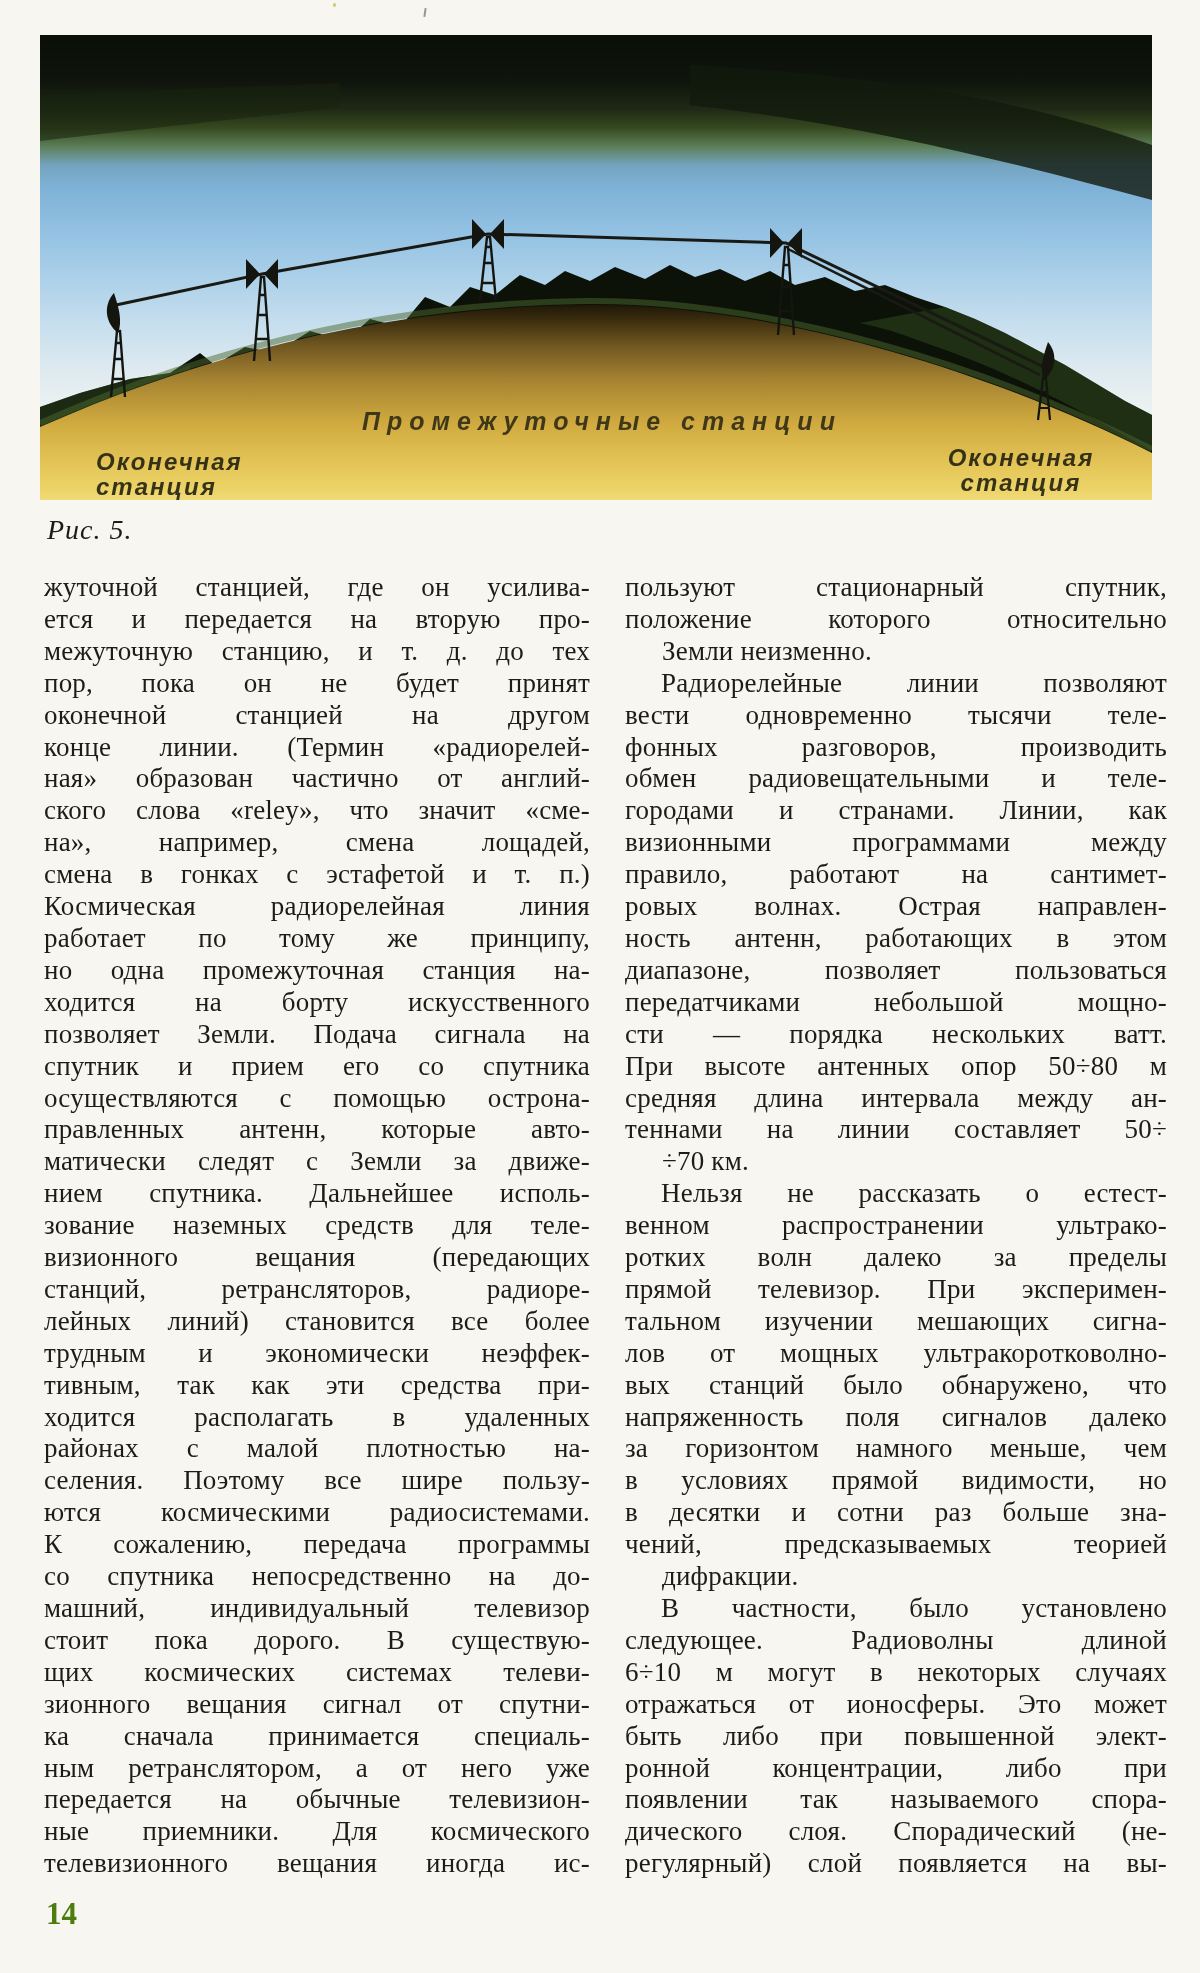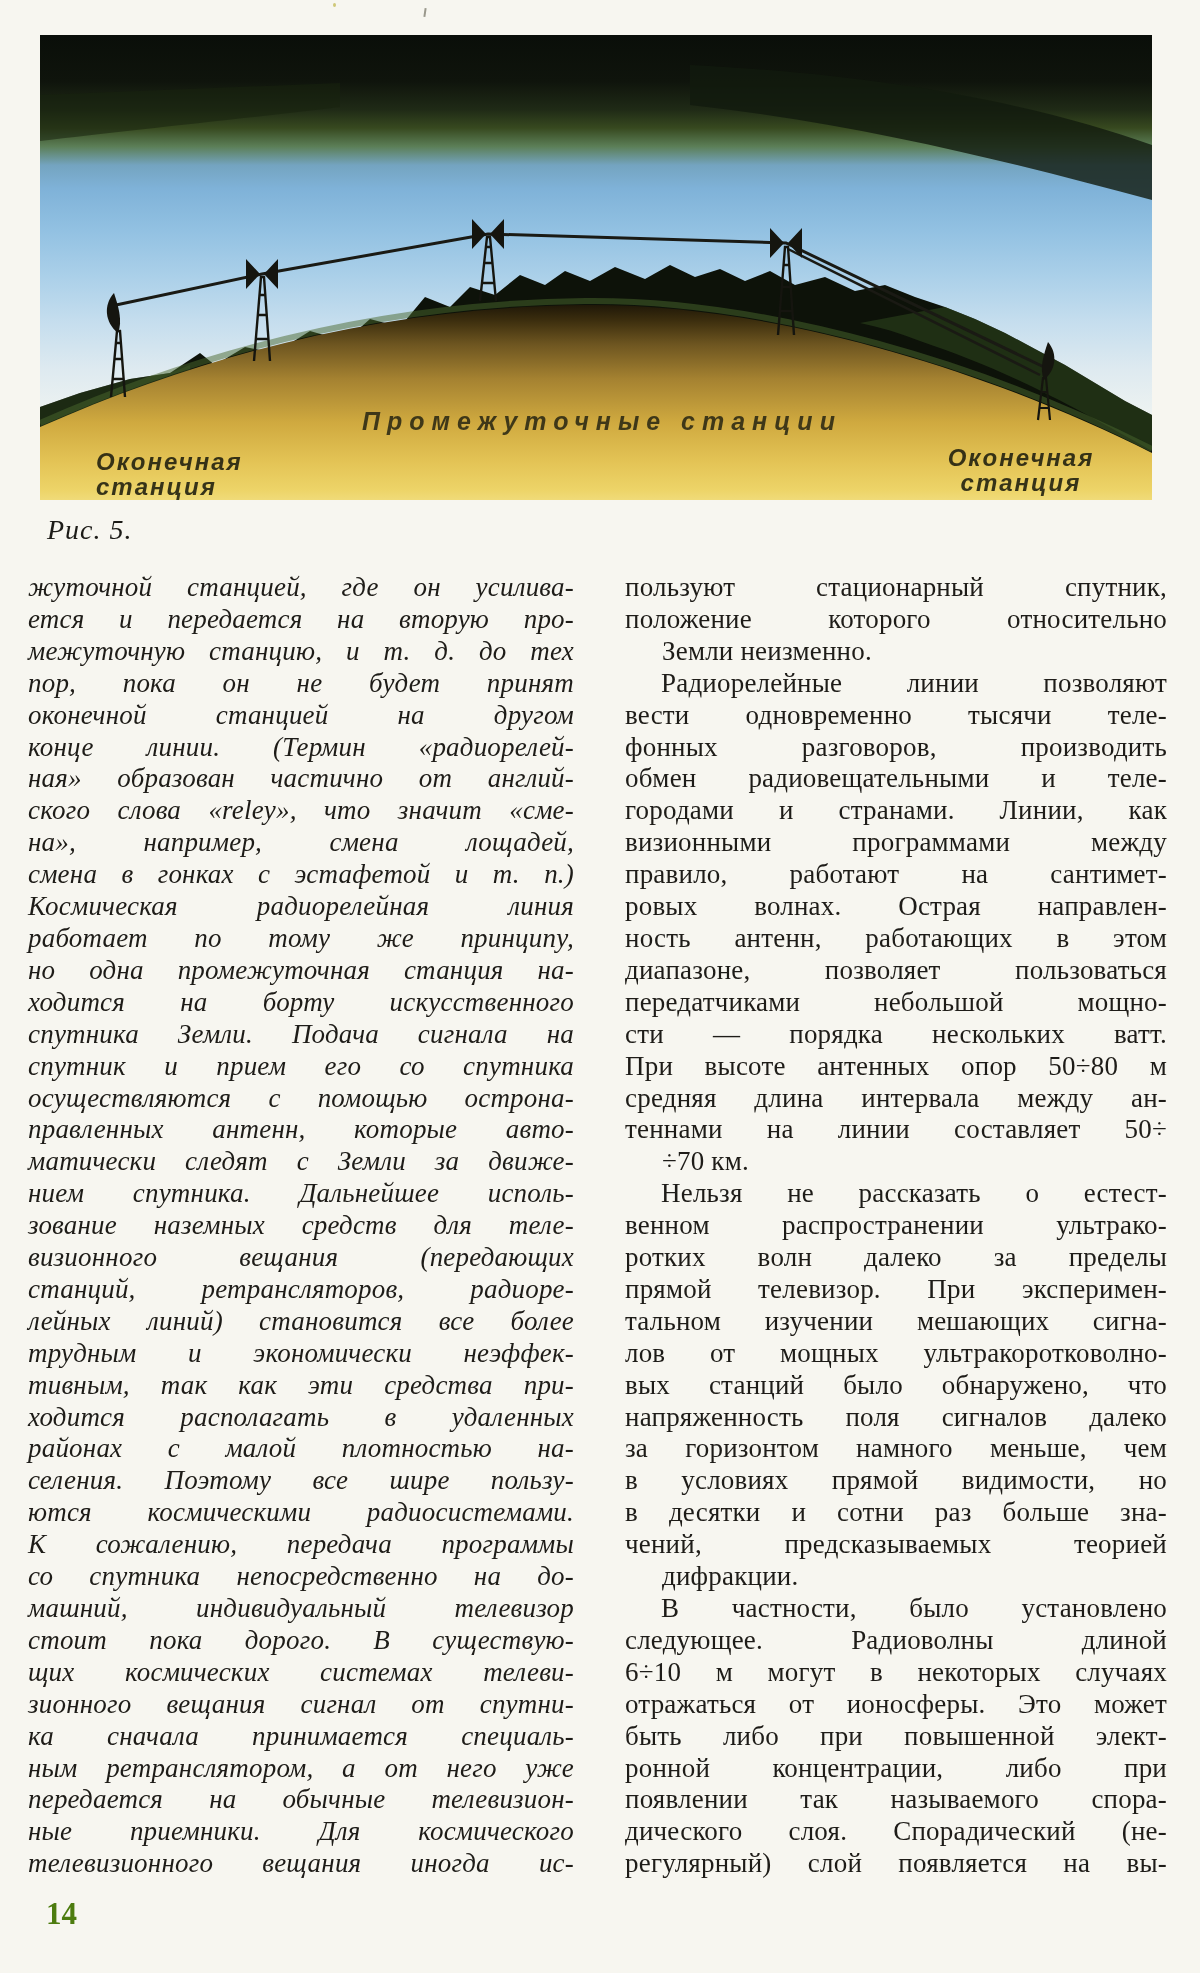--- a/index.html
+++ b/index.html
@@ -30,21 +30,21 @@
   .lbl-left{left:56px;top:414px;font-size:24px;line-height:25px;letter-spacing:2px;}
   .lbl-right{left:896px;top:410px;width:170px;font-size:24px;line-height:25px;letter-spacing:2px;text-align:center;}
   
   .caption{
     position:absolute;left:47px;top:514px;
     font-style:italic;font-size:28px;color:#1c1b17;
     letter-spacing:1px;
   }
   
   .col{position:absolute;top:572px;color:#1e1c18;}
-  .col-left{left:28px;width:546px;font-style:italic;}
+  .col-left{left:44px;width:546px;}
   .col-right{left:625px;width:542px;}
   .line{
     font-size:27px;line-height:31.9px;
     text-align:justify;text-align-last:justify;
     letter-spacing:0.2px;
   }
   .line.indent{text-indent:36px;}
   .line.para-end{text-align-last:left;margin-left:37px;}
   
   .page-num{
@@ -158,21 +158,21 @@
     <div class="line">оконечной станцией на другом</div>
     <div class="line">конце линии. (Термин «радиорелей-</div>
     <div class="line">ная» образован частично от англий-</div>
     <div class="line">ского слова «reley», что значит «сме-</div>
     <div class="line">на», например, смена лощадей,</div>
     <div class="line">смена в гонках с эстафетой и т. п.)</div>
     <div class="line">Космическая радиорелейная линия</div>
     <div class="line">работает по тому же принципу,</div>
     <div class="line">но одна промежуточная станция на-</div>
     <div class="line">ходится на борту искусственного</div>
-    <div class="line">спутника Земли. Подача сигнала на</div>
+    <div class="line">позволяет Земли. Подача сигнала на</div>
     <div class="line">спутник и прием его со спутника</div>
     <div class="line">осуществляются с помощью острона-</div>
     <div class="line">правленных антенн, которые авто-</div>
     <div class="line">матически следят с Земли за движе-</div>
     <div class="line">нием спутника. Дальнейшее исполь-</div>
     <div class="line">зование наземных средств для теле-</div>
     <div class="line">визионного вещания (передающих</div>
     <div class="line">станций, ретрансляторов, радиоре-</div>
     <div class="line">лейных линий) становится все более</div>
     <div class="line">трудным и экономически неэффек-</div>

